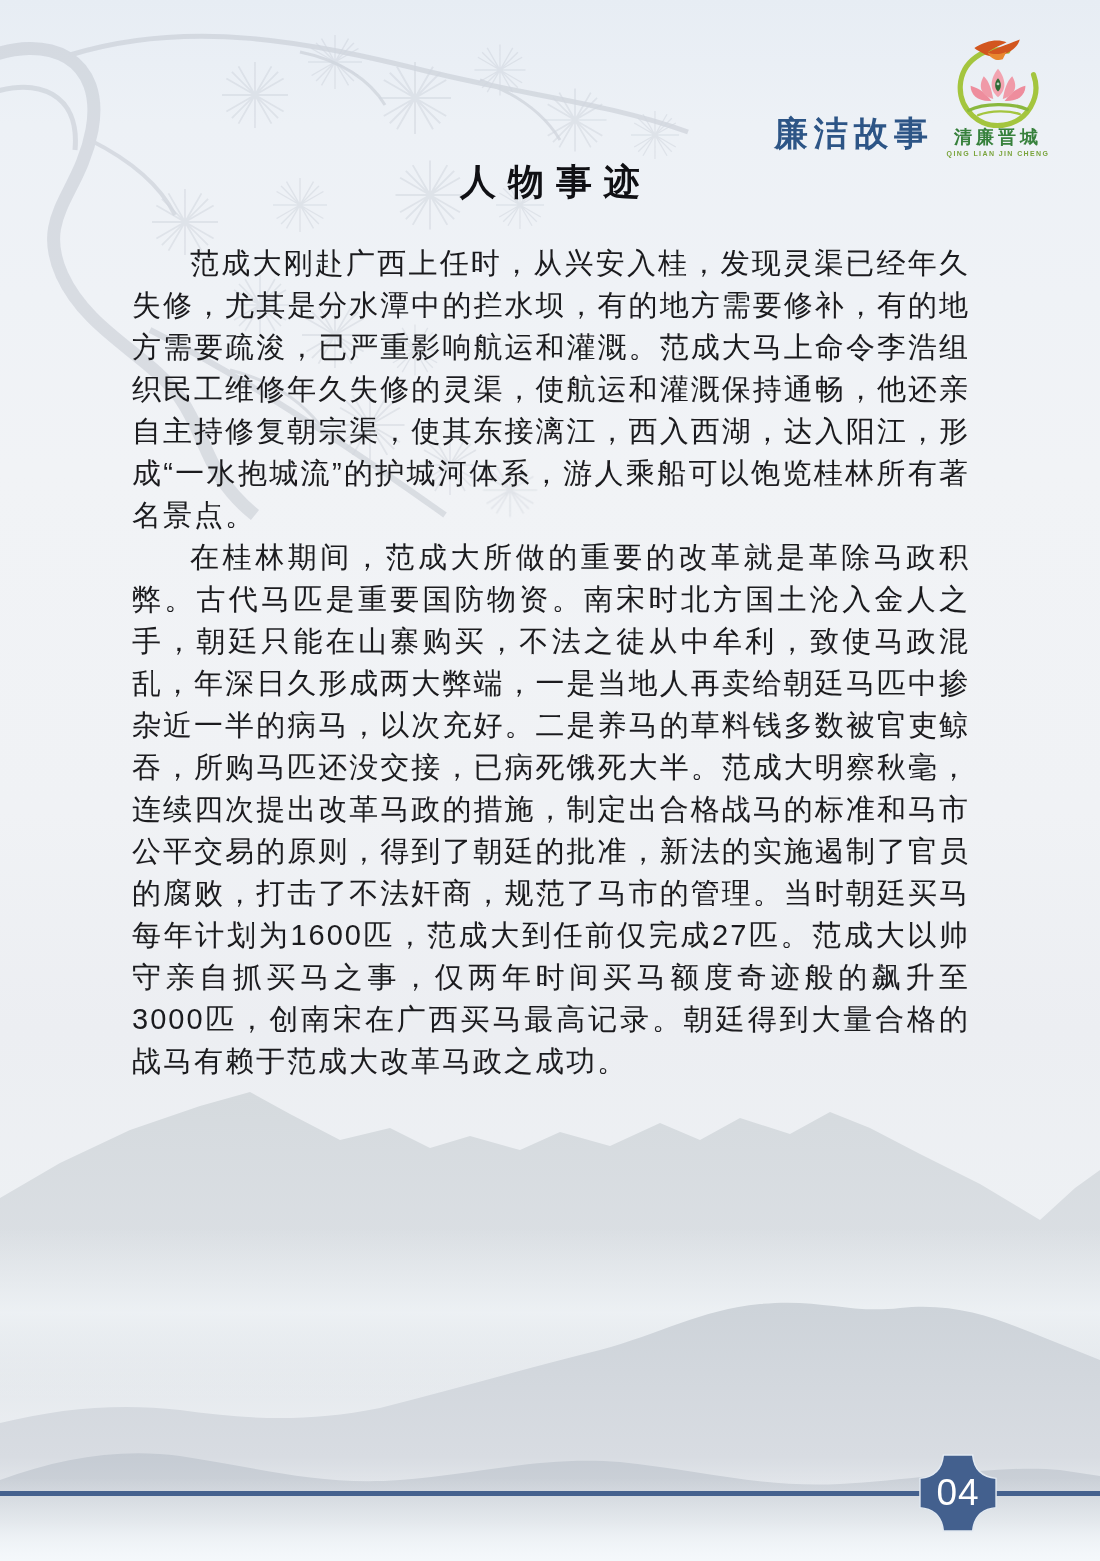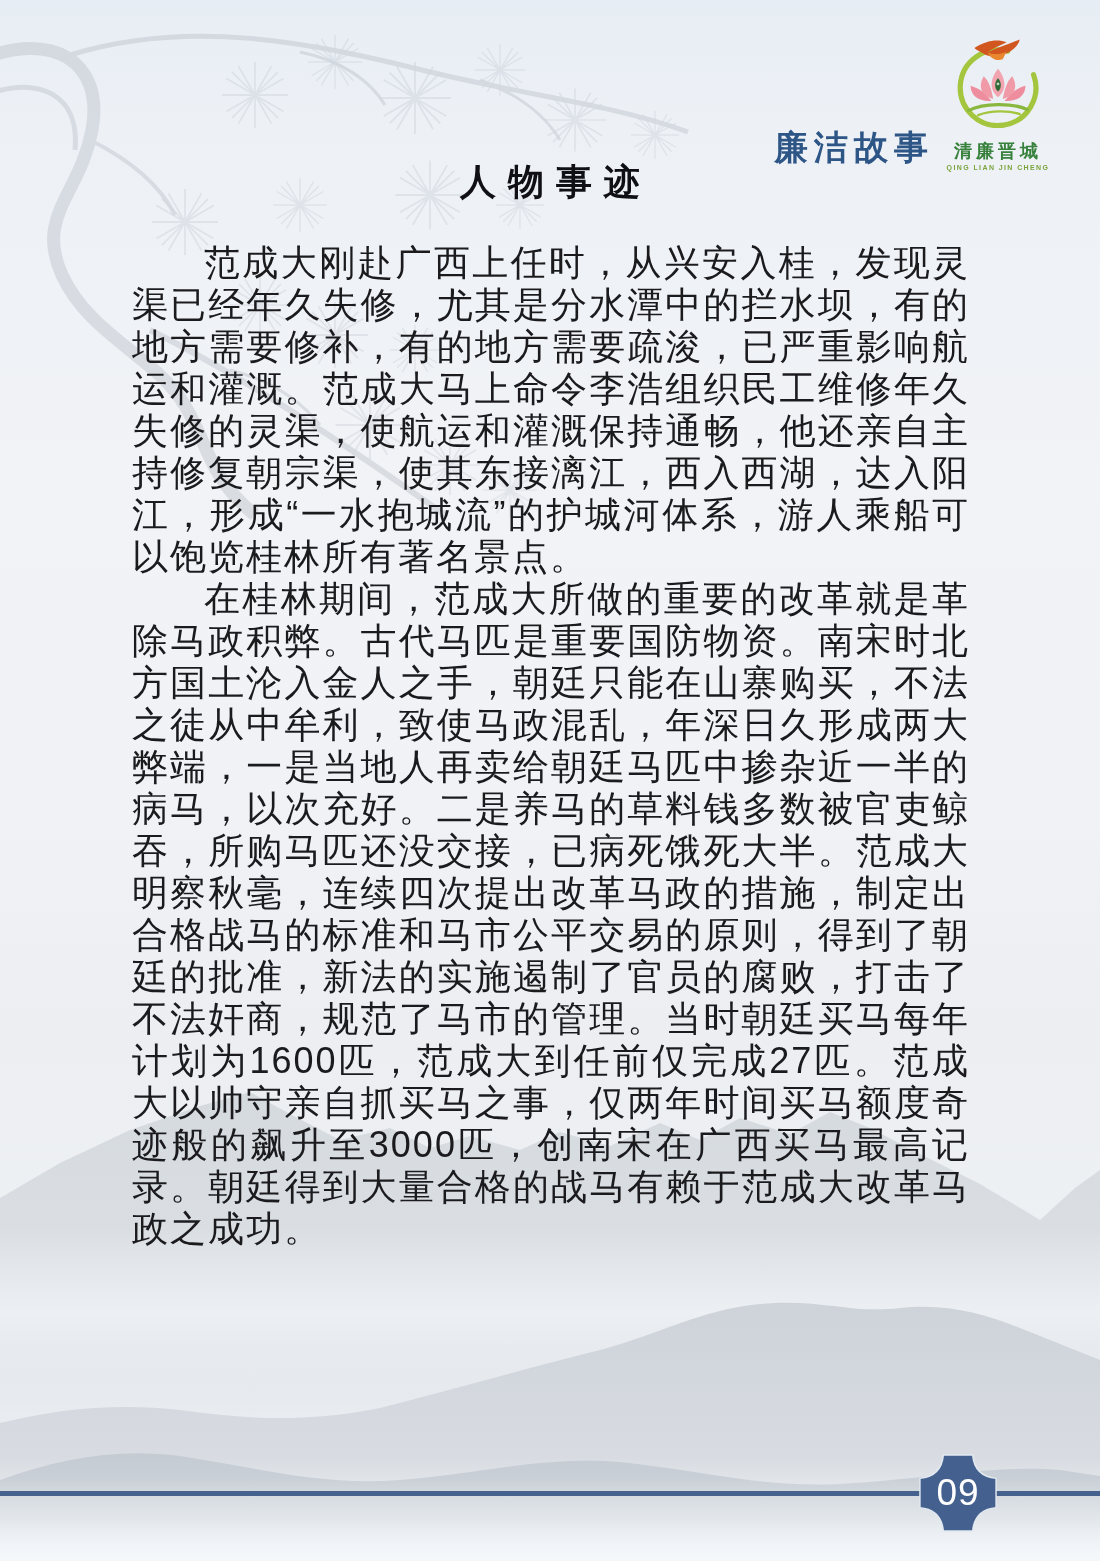--- a/index.html
+++ b/index.html
@@ -7,28 +7,28 @@
     position:relative; width:1100px; height:1561px; overflow:hidden; margin:0 auto;
     background:linear-gradient(180deg,#e7edf4 0%,#edf1f6 8%,#f1f3f6 30%,#f0f2f5 52%,#eceef2 66%,#eef1f4 80%,#f3f7fa 100%);
     font-family:"Liberation Sans", sans-serif;
   }
   svg.pine { position:absolute; top:0; left:0; opacity:.5; pointer-events:none; }
   svg.mountains { position:absolute; left:0; top:1078px; width:1100px; height:482px; pointer-events:none; }
 
   .header { position:absolute; top:36px; right:42px; display:flex; align-items:flex-end; gap:4px; }
   .section-label { font-size:34px; font-weight:bold; color:#2d5586; letter-spacing:6px; white-space:nowrap; }
   .logo-block { display:flex; flex-direction:column; align-items:center; width:120px; }
-  .logo-cn { font-family:"Liberation Serif", serif; font-weight:bold; color:#37813c; font-size:18px; letter-spacing:4px; line-height:1.1;margin-top:14px; }
+  .logo-cn { font-family:"Liberation Serif", serif; font-weight:bold; color:#37813c; font-size:18px; letter-spacing:4px; line-height:1.1; }
   .logo-en { color:#7aa43c; font-size:7px; font-weight:bold; letter-spacing:1.4px; margin-top:2px; }
 
   .page-title { position:absolute; top:158px; left:0; width:100%; margin:0; text-align:center;
     font-size:36px; font-weight:bold; color:#101014; letter-spacing:12px; text-indent:12px; }
 
   .body-text { position:absolute; left:132px; top:242px; width:838px;
-    font-size:36px; line-height:42px; color:#1b1b1e; letter-spacing:2px;
+    font-size:29px; line-height:42px; color:#1b1b1e; letter-spacing:2px;
     text-align:justify; text-justify:inter-character; }
   .body-text p { margin:0; text-indent:2em; }
 
   .footer-rule { position:absolute; left:0; top:1491px; width:1100px; height:5px; background:#45618e; }
   .badge { position:absolute; left:917px; top:1452px; width:82px; height:82px; }
   .badge svg { position:absolute; left:0; top:0; }
   .badge .num { position:absolute; left:0; top:0; width:82px; height:82px; display:flex;
     align-items:center; justify-content:center; color:#ffffff; font-size:37px; letter-spacing:1px; }
 </style>
 </head>
@@ -133,16 +133,16 @@
   <main class="body-text">
     <p>范成大刚赴广西上任时，从兴安入桂，发现灵渠已经年久失修，尤其是分水潭中的拦水坝，有的地方需要修补，有的地方需要疏浚，已严重影响航运和灌溉。范成大马上命令李浩组织民工维修年久失修的灵渠，使航运和灌溉保持通畅，他还亲自主持修复朝宗渠，使其东接漓江，西入西湖，达入阳江，形成“一水抱城流”的护城河体系，游人乘船可以饱览桂林所有著名景点。</p>
     <p>在桂林期间，范成大所做的重要的改革就是革除马政积弊。古代马匹是重要国防物资。南宋时北方国土沦入金人之手，朝廷只能在山寨购买，不法之徒从中牟利，致使马政混乱，年深日久形成两大弊端，一是当地人再卖给朝廷马匹中掺杂近一半的病马，以次充好。二是养马的草料钱多数被官吏鲸吞，所购马匹还没交接，已病死饿死大半。范成大明察秋毫，连续四次提出改革马政的措施，制定出合格战马的标准和马市公平交易的原则，得到了朝廷的批准，新法的实施遏制了官员的腐败，打击了不法奸商，规范了马市的管理。当时朝廷买马每年计划为1600匹，范成大到任前仅完成27匹。范成大以帅守亲自抓买马之事，仅两年时间买马额度奇迹般的飙升至3000匹，创南宋在广西买马最高记录。朝廷得到大量合格的战马有赖于范成大改革马政之成功。</p>
   </main>
 
   <div class="footer-rule"></div>
   <div class="badge">
     <svg width="82" height="82" viewBox="0 0 84 84">
       <path d="M27,3 L57,3 Q59,25 81,27 L81,57 Q59,59 57,81 L27,81 Q25,59 3,57 L3,27 Q25,25 27,3 Z" fill="#43608e" stroke="#e2e9f1" stroke-width="1.5"></path>
     </svg>
-    <span class="num">09</span>
+    <span class="num">04</span>
   </div>
 
 </div>
 
 </body></html>

